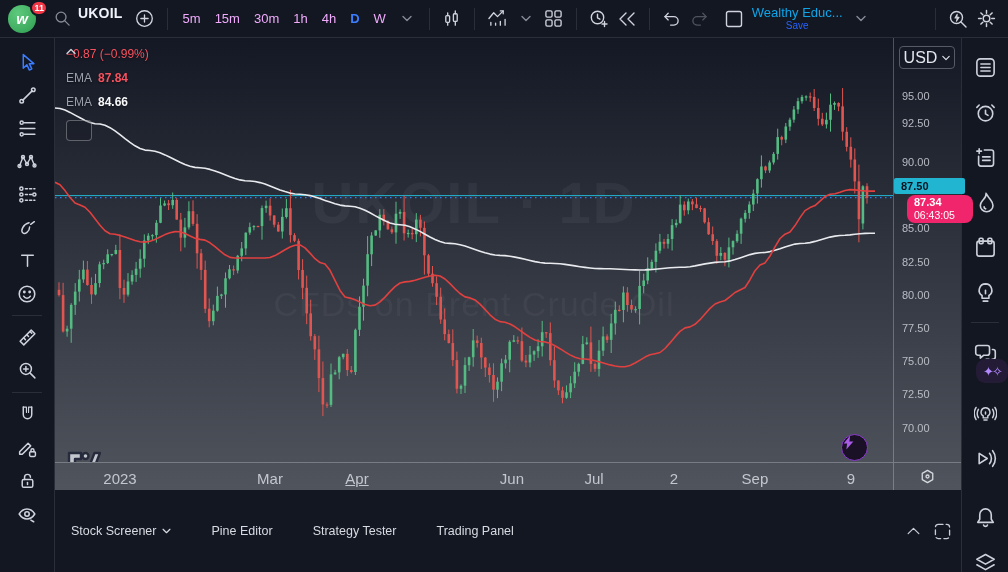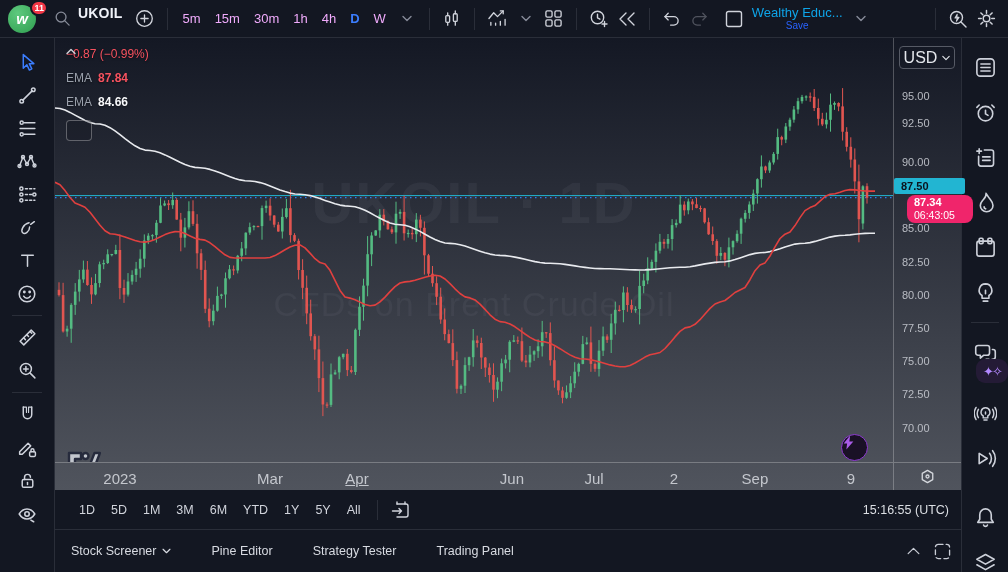--- a/index.html
+++ b/index.html
@@ -619,40 +619,20 @@
             <div class="ta-label" style="left: 215.031px;">Mar</div>
             <div class="ta-label" style="left: 302.015px; text-decoration: underline;">Apr</div>
             <div class="ta-label" style="left: 456.961px;">Jun</div>
             <div class="ta-label" style="left: 539.002px;">Jul</div>
             <div class="ta-label" style="left: 619.031px;">2</div>
             <div class="ta-label" style="left: 699.981px;">Sep</div>
             <div class="ta-label" style="left: 796.016px;">9</div>
           </div>
       </div>
 
-      <div class="ranges-bar">
-        <div class="range-btn">1D</div>
-        <div class="range-btn">5D</div>
-        <div class="range-btn">1M</div>
-        <div class="range-btn">3M</div>
-        <div class="range-btn">6M</div>
-        <div class="range-btn">YTD</div>
-        <div class="range-btn">1Y</div>
-        <div class="range-btn">5Y</div>
-        <div class="range-btn">All</div>
-        <div class="rb-div"></div>
-        <div class="goto-btn">
-          <svg class="ic" width="20" height="20" viewBox="0 0 20 20">
-              <path d="M6 4h9a2 2 0 0 1 2 2v9a2 2 0 0 1-2 2H6"></path>
-              <path d="M6 4V2M14 4V2"></path>
-              <path d="M1.5 11h9M8 8.5L10.5 11 8 13.5"></path>
-            </svg>
-        </div>
-        <div class="clock">15:16:55 (UTC)</div>
-      </div>
 
       <div class="bottom-panel">
         <div class="bp-tab">
           <span>Stock Screener</span>
           <svg class="ic" width="9" height="6" viewBox="0 0 10 7">
               <path d="M1 1.5l4 4 4-4"></path>
             </svg>
         </div>
         <div class="bp-tab">
             <span>Pine Editor</span>

